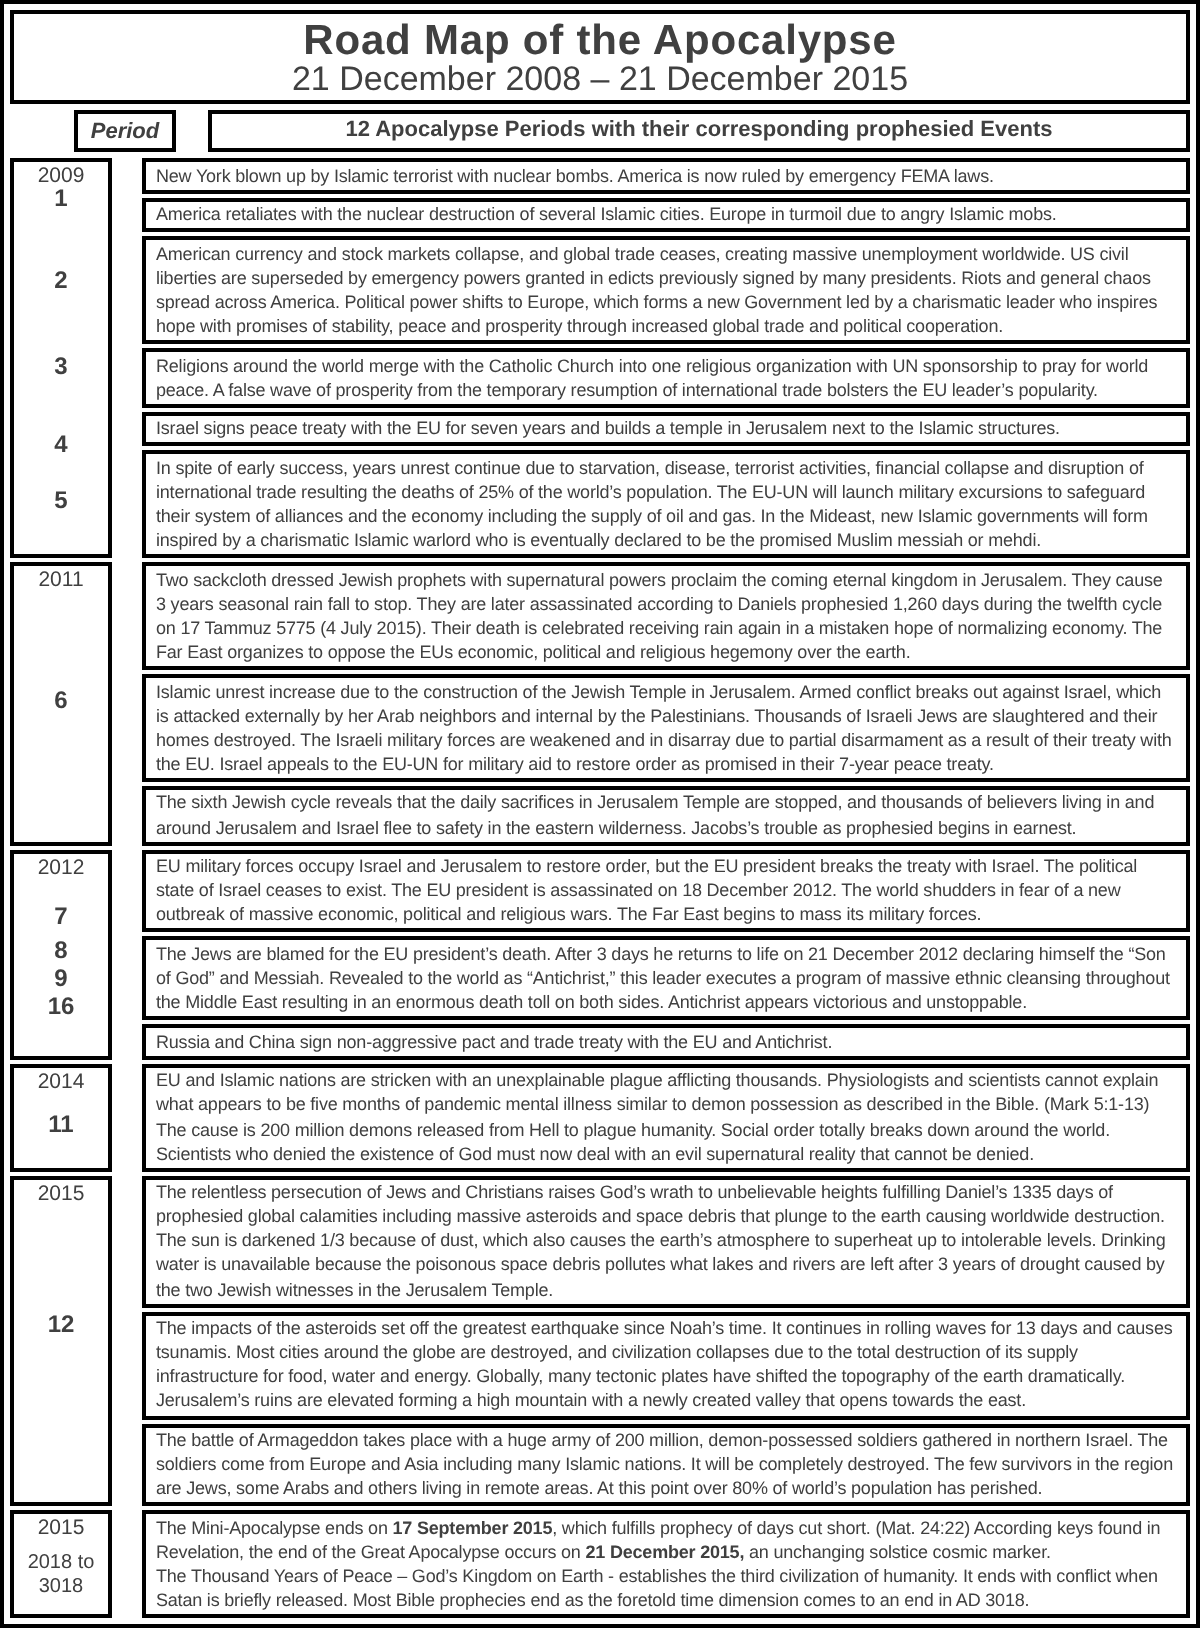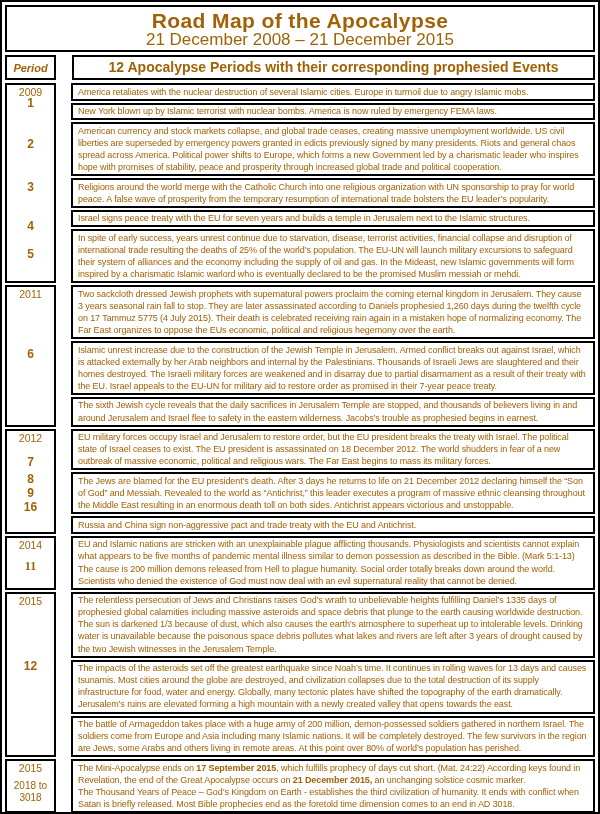--- a/index.html
+++ b/index.html
@@ -2,41 +2,41 @@
 <html><head>
 <meta charset="utf-8">
 <style>
   * { margin:0; padding:0; box-sizing:border-box; }
   html,body { background:#ffffff; }
   .page {
     width:600px; height:814px;
     border:2px solid #000;
     padding:2px 3px;
     background:#fff;
-    color:#a16207;
+    color:#404040;
     font-family:"Liberation Sans", sans-serif;
     overflow:hidden;
   }
   .title-box {
     border:2px solid #000;
     text-align:center;
     padding:2px 0 3px;
     margin:1px 0 3px 0;
   }
   .page-title { font-size:21px; font-weight:bold; letter-spacing:0.4px; line-height:23px; }
   .page-subtitle { font-size:17px; line-height:15px; }
-  .header-row { display:flex; gap:16px; margin-bottom:3px; }
+  .header-row { display:flex; gap:16px; margin-bottom:3px;margin-left:32px; }
   .period-header {
     flex:0 0 51px; border:2px solid #000;
     display:flex; align-items:center; justify-content:center;
     font-weight:bold; font-style:italic; font-size:11px;
   }
   .events-header {
     flex:1; border:2px solid #000; text-align:center;
-    font-weight:bold; font-size:14px; padding:2px 0 3px;
+    font-weight:bold; font-size:11px; padding:2px 0 3px;
   }
   .block { display:flex; gap:15px; margin-bottom:2px; }
   .period-cell {
     flex:0 0 51px; border:2px solid #000;
     position:relative; text-align:center;
   }
   .year { font-size:10.5px; line-height:13px; padding-top:1px; }
   .pnum {
     position:absolute; left:0; right:0;
     font-weight:bold; font-size:12px; line-height:13px;
@@ -69,22 +69,22 @@
       <div class="block">
         <div class="period-cell">
           <div class="year">2009</div>
           <div class="pnum" style="top: 6%;">1</div>
           <div class="pnum" style="top: 27%;">2</div>
           <div class="pnum" style="top: 49%;">3</div>
           <div class="pnum" style="top: 69%;">4</div>
           <div class="pnum" style="top: 83%;">5</div>
         </div>
         <div class="events-col">
+          <div class="event-box"><span>New York blown up by Islamic terrorist with nuclear bombs. America is now ruled by emergency FEMA laws.</span></div>
           <div class="event-box"><span>America retaliates with the nuclear destruction of several Islamic cities. Europe in turmoil due to angry Islamic mobs.</span></div>
-          <div class="event-box"><span>New York blown up by Islamic terrorist with nuclear bombs. America is now ruled by emergency FEMA laws.</span></div>
           <div class="event-box"><span>American currency and stock markets collapse, and global trade ceases, creating massive unemployment worldwide. US civil liberties are superseded by emergency powers granted in edicts previously signed by many presidents. Riots and general chaos spread across America. Political power shifts to Europe, which forms a new Government led by a charismatic leader who inspires hope with promises of stability, peace and prosperity through increased global trade and political cooperation.</span></div>
           <div class="event-box"><span>Religions around the world merge with the Catholic Church into one religious organization with UN sponsorship to pray for world peace. A false wave of prosperity from the temporary resumption of international trade bolsters the EU leader’s popularity.</span></div>
           <div class="event-box"><span>Israel signs peace treaty with the EU for seven years and builds a temple in Jerusalem next to the Islamic structures.</span></div>
           <div class="event-box"><span>In spite of early success, years unrest continue due to starvation, disease, terrorist activities, financial collapse and disruption of international trade resulting the deaths of 25% of the world’s population. The EU-UN will launch military excursions to safeguard their system of alliances and the economy including the supply of oil and gas. In the Mideast, new Islamic governments will form inspired by a charismatic Islamic warlord who is eventually declared to be the promised Muslim messiah or </span><span class="i">mehdi</span><span>.</span></div>
         </div>
       </div>
       <div class="block">
         <div class="period-cell">
           <div class="year">2011</div>
           <div class="pnum" style="top: 44%;">6</div>
@@ -105,21 +105,21 @@
         </div>
         <div class="events-col">
           <div class="event-box"><span>EU military forces occupy Israel and Jerusalem to restore order, but the EU president breaks the treaty with Israel. The political state of Israel ceases to exist. The EU president is assassinated on 18 December 2012. The world shudders in fear of a new outbreak of massive economic, political and religious wars. The Far East begins to mass its military forces.</span></div>
           <div class="event-box"><span>The Jews are blamed for the EU president’s death. After 3 days he returns to life on 21 December 2012 declaring himself the “Son of God” and Messiah. Revealed to the world as “Antichrist,” this leader executes a program of massive ethnic cleansing throughout the Middle East resulting in an enormous death toll on both sides. Antichrist appears victorious and unstoppable.</span></div>
           <div class="event-box"><span>Russia and China sign non-aggressive pact and trade treaty with the EU and Antichrist.</span></div>
         </div>
       </div>
       <div class="block">
         <div class="period-cell">
           <div class="year">2014</div>
-          <div class="pnum" style="top: 44%; font-family: Liberation Serif, serif;">11</div>
+          <div class="pnum" style="top: 44%;">11</div>
         </div>
         <div class="events-col">
           <div class="event-box"><span>EU and Islamic nations are stricken with an unexplainable plague afflicting thousands. Physiologists and scientists cannot explain what appears to be five months of pandemic mental illness similar to demon possession as described in the Bible. (Mark 5:1-13) The cause is 200 million demons released from Hell to plague humanity. Social order totally breaks down around the world. Scientists who denied the existence of God must now deal with an evil supernatural reality that cannot be denied.</span></div>
         </div>
       </div>
       <div class="block">
         <div class="period-cell">
           <div class="year">2015</div>
           <div class="pnum" style="top: 41%;">12</div>
         </div>

